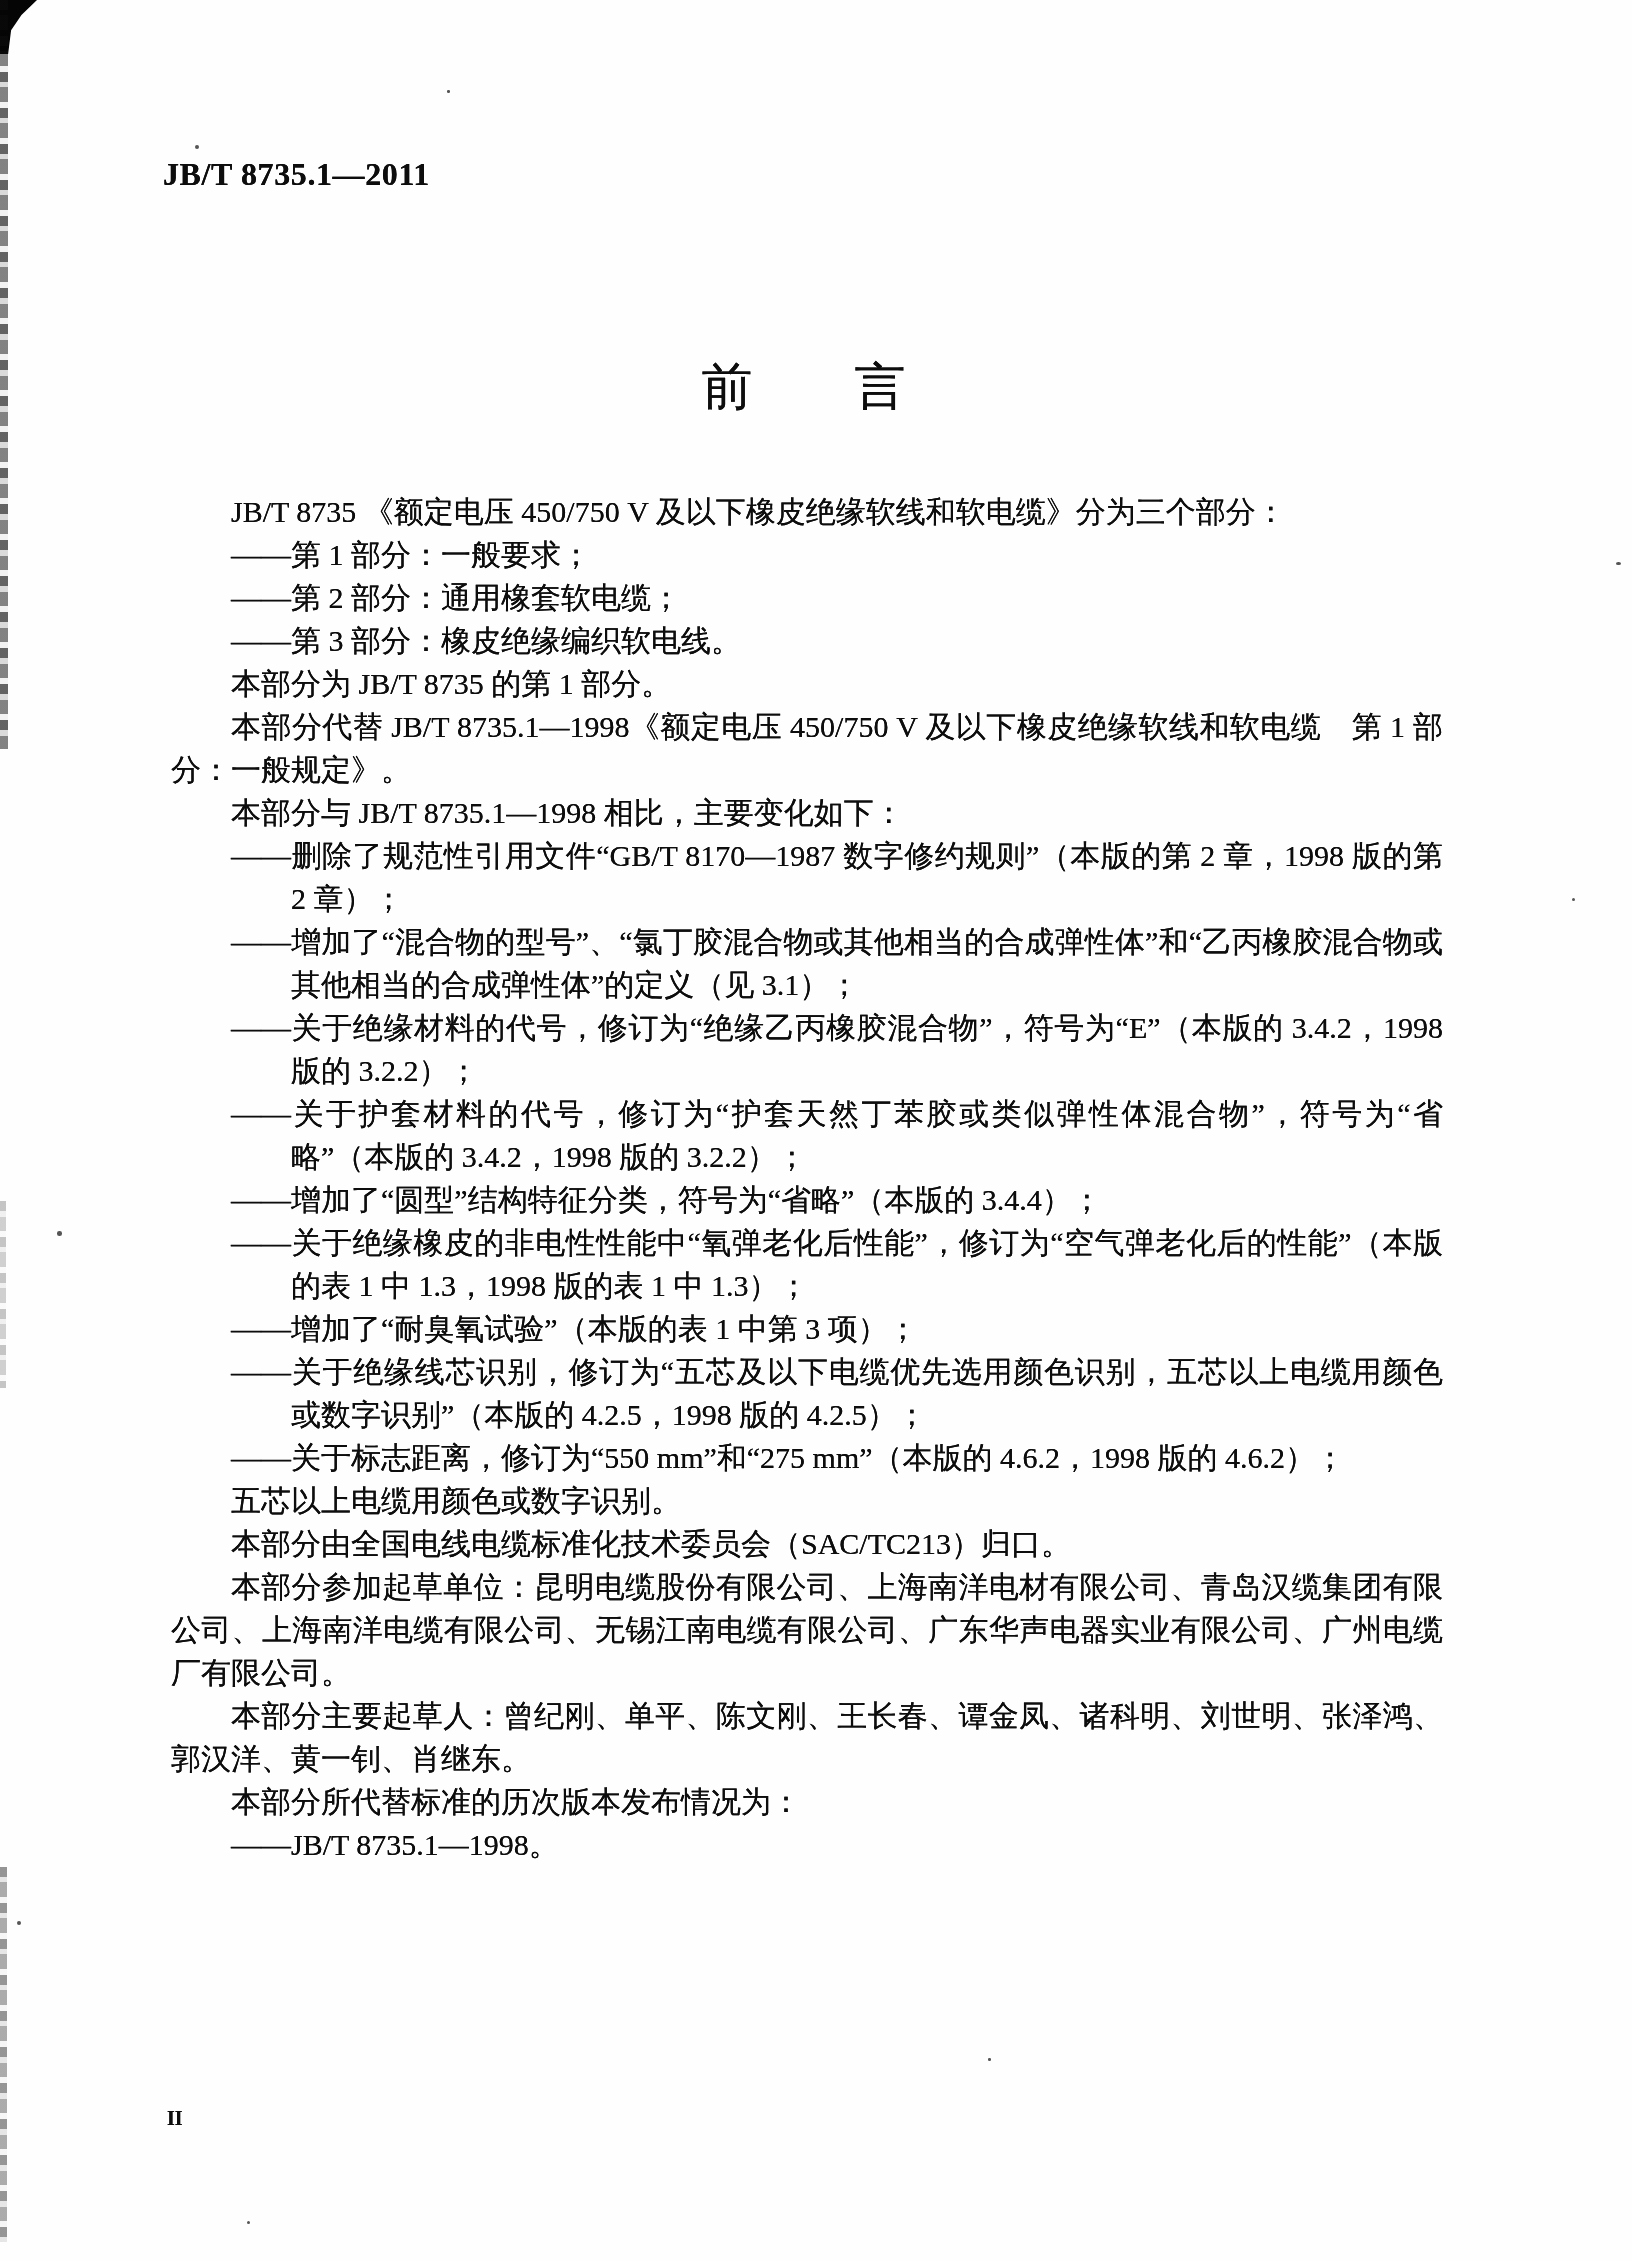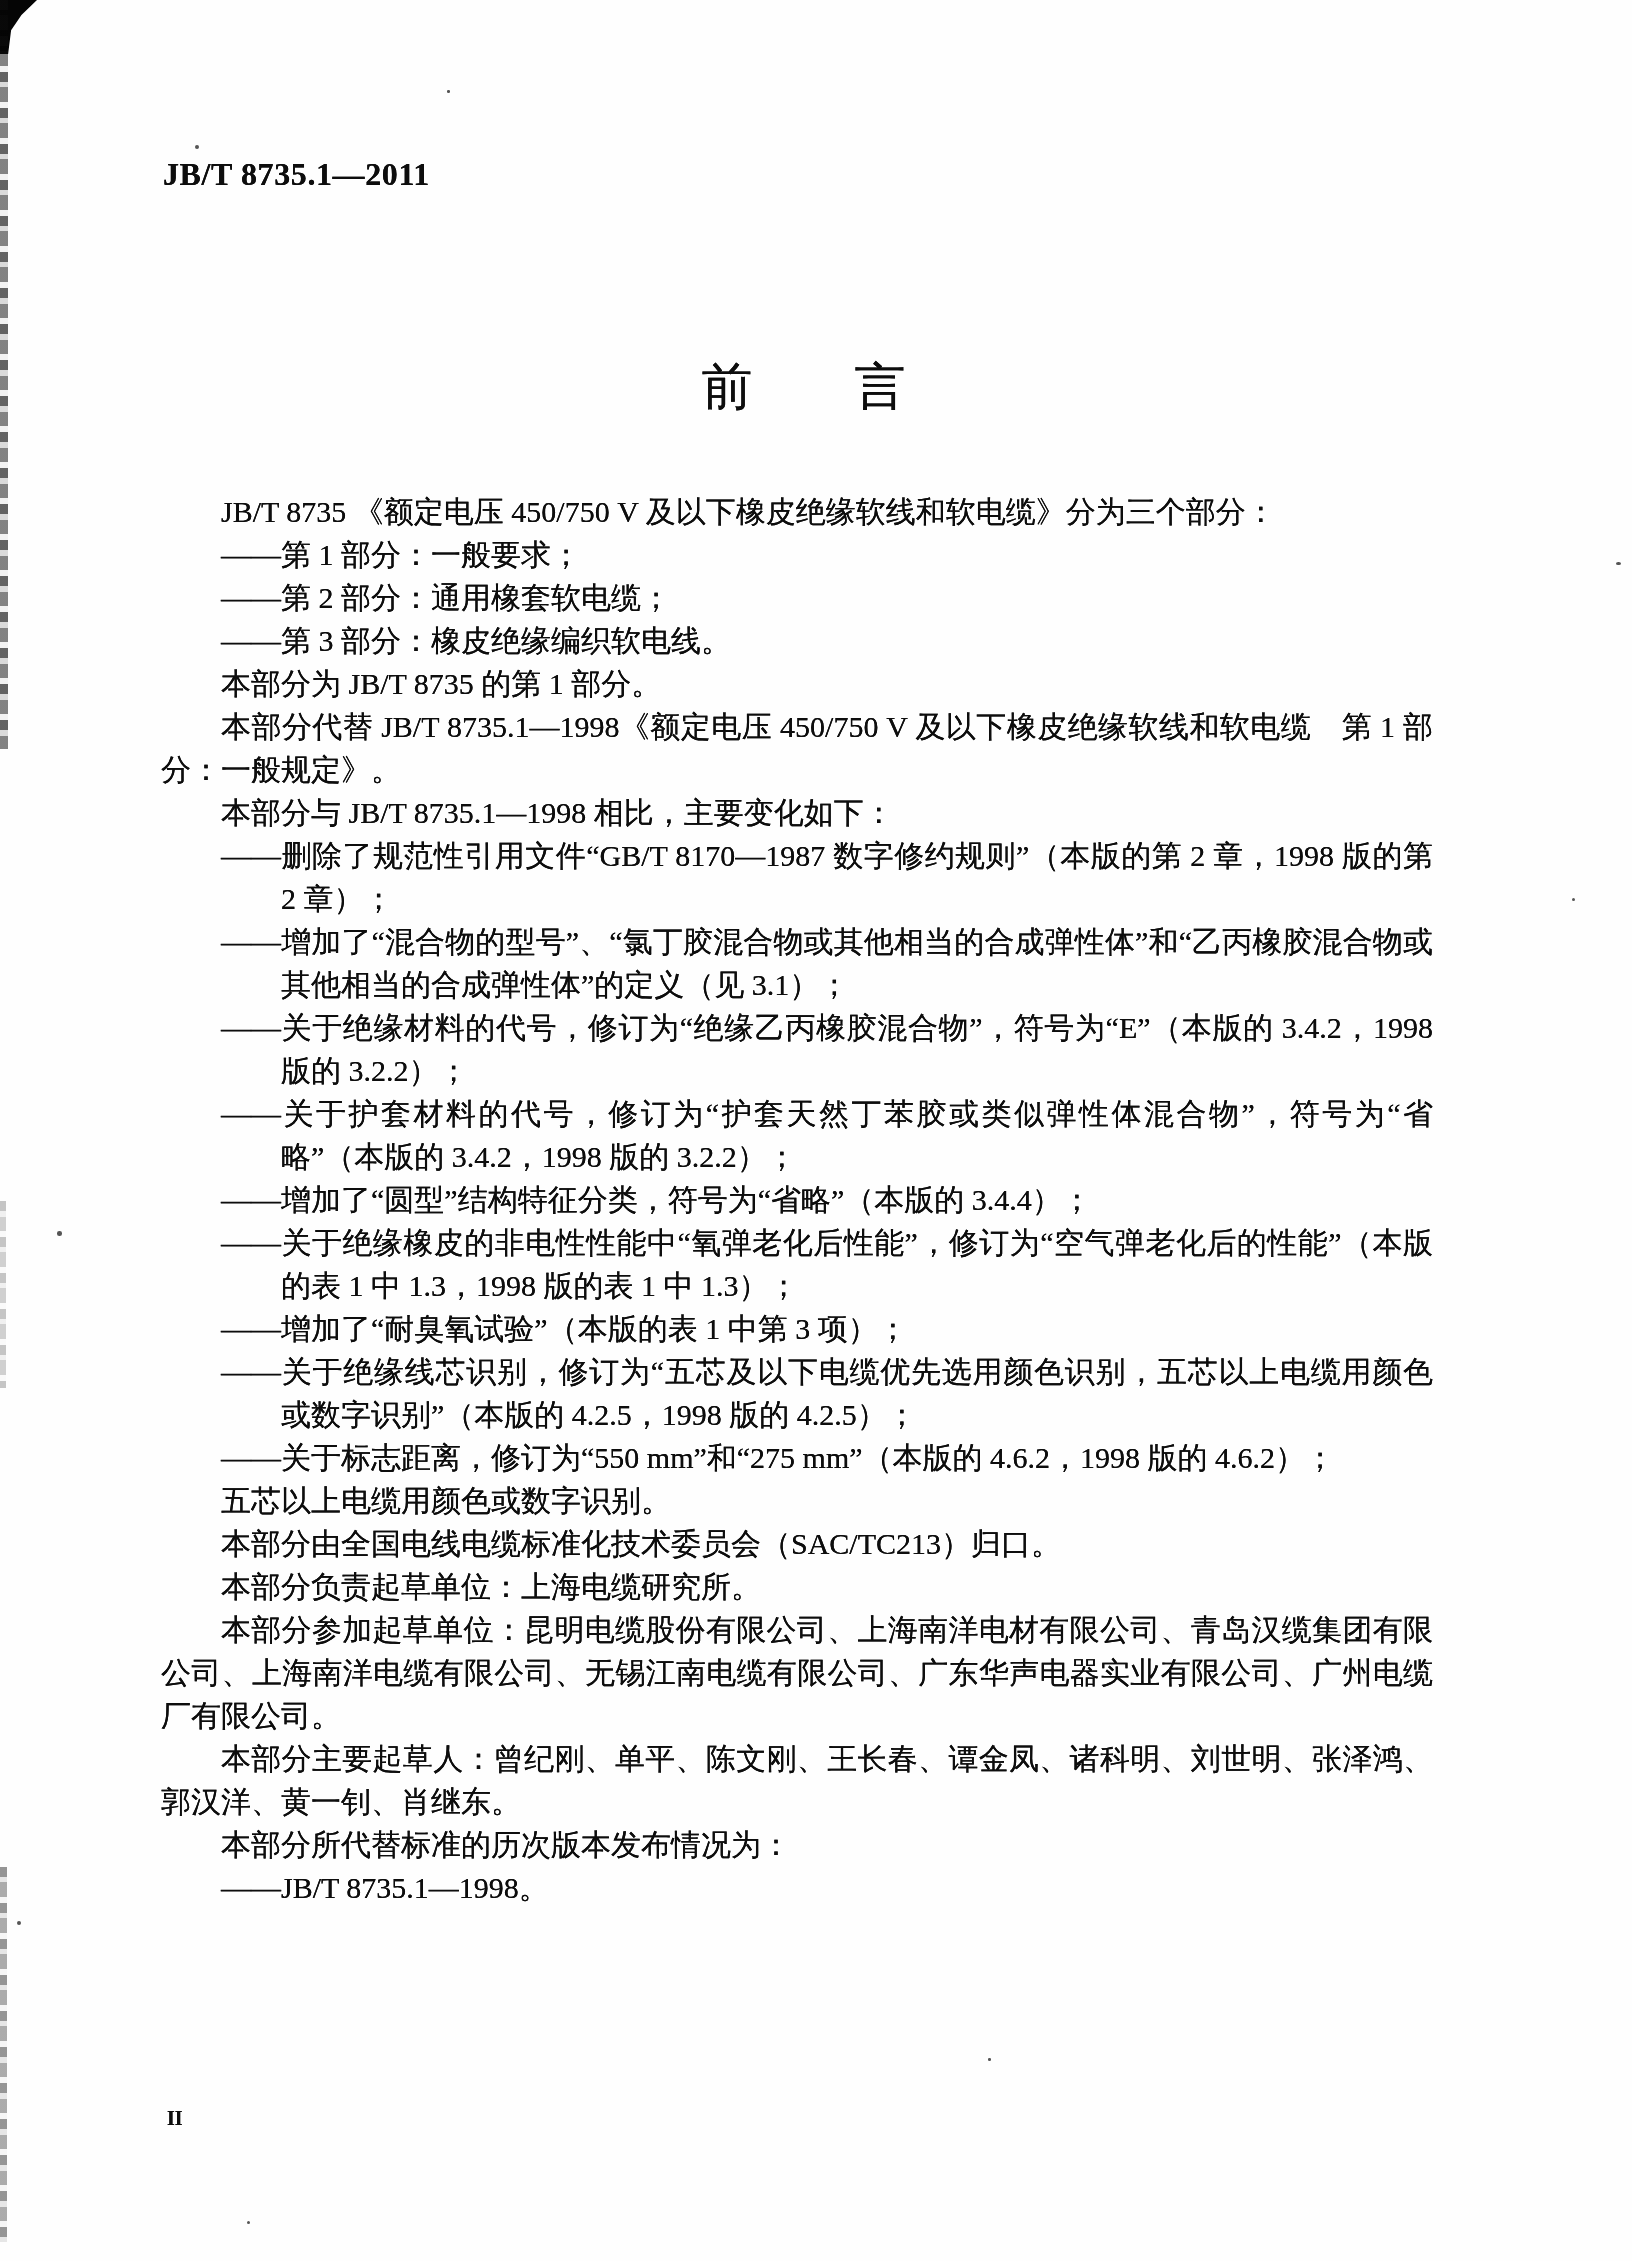--- a/index.html
+++ b/index.html
@@ -35,21 +35,21 @@
     text-align: center;
     font-size: 51px;
     font-weight: normal;
     text-shadow: 0 0 0.6px currentColor;
     white-space: pre;
   }
 
   
   .body-block {
     position: absolute;
-    left: 161px;
+    left: 171px;
     top: 490px;
     width: 1272px;
     font-size: 30px;
     line-height: 43px;
     text-align: justify;
     text-shadow: 0 0 0.5px currentColor;
   }
   .para { margin: 0; padding: 0; }
   .para.indent { text-indent: 2em; }
   .para.dash { padding-left: 4em; text-indent: -2em; }
@@ -128,21 +128,20 @@
     <p class="para dash">——增加了“混合物的型号”、“氯丁胶混合物或其他相当的合成弹性体”和“乙丙橡胶混合物或其他相当的合成弹性体”的定义（见 3.1）；</p>
     <p class="para dash">——关于绝缘材料的代号，修订为“绝缘乙丙橡胶混合物”，符号为“E”（本版的 3.4.2，1998 版的 3.2.2）；</p>
     <p class="para dash">——关于护套材料的代号，修订为“护套天然丁苯胶或类似弹性体混合物”，符号为“省略”（本版的 3.4.2，1998 版的 3.2.2）；</p>
     <p class="para dash">——增加了“圆型”结构特征分类，符号为“省略”（本版的 3.4.4）；</p>
     <p class="para dash">——关于绝缘橡皮的非电性性能中“氧弹老化后性能”，修订为“空气弹老化后的性能”（本版的表 1 中 1.3，1998 版的表 1 中 1.3）；</p>
     <p class="para dash">——增加了“耐臭氧试验”（本版的表 1 中第 3 项）；</p>
     <p class="para dash">——关于绝缘线芯识别，修订为“五芯及以下电缆优先选用颜色识别，五芯以上电缆用颜色或数字识别”（本版的 4.2.5，1998 版的 4.2.5）；</p>
     <p class="para dash">——关于标志距离，修订为“550 mm”和“275 mm”（本版的 4.6.2，1998 版的 4.6.2）；</p>
     <p class="para indent">五芯以上电缆用颜色或数字识别。</p>
     <p class="para indent">本部分由全国电线电缆标准化技术委员会（SAC/TC213）归口。</p>
-    <p class="para indent">本部分负责起草单位：上海电缆研究所。</p>
     <p class="para indent">本部分参加起草单位：昆明电缆股份有限公司、上海南洋电材有限公司、青岛汉缆集团有限公司、上海南洋电缆有限公司、无锡江南电缆有限公司、广东华声电器实业有限公司、广州电缆厂有限公司。</p>
     <p class="para indent">本部分主要起草人：曾纪刚、单平、陈文刚、王长春、谭金凤、诸科明、刘世明、张泽鸿、郭汉洋、黄一钊、肖继东。</p>
     <p class="para indent">本部分所代替标准的历次版本发布情况为：</p>
     <p class="para dash">——JB/T 8735.1—1998。</p>
   </div>
 
 <div class="page-number">II</div>
 
 
 </body></html>

